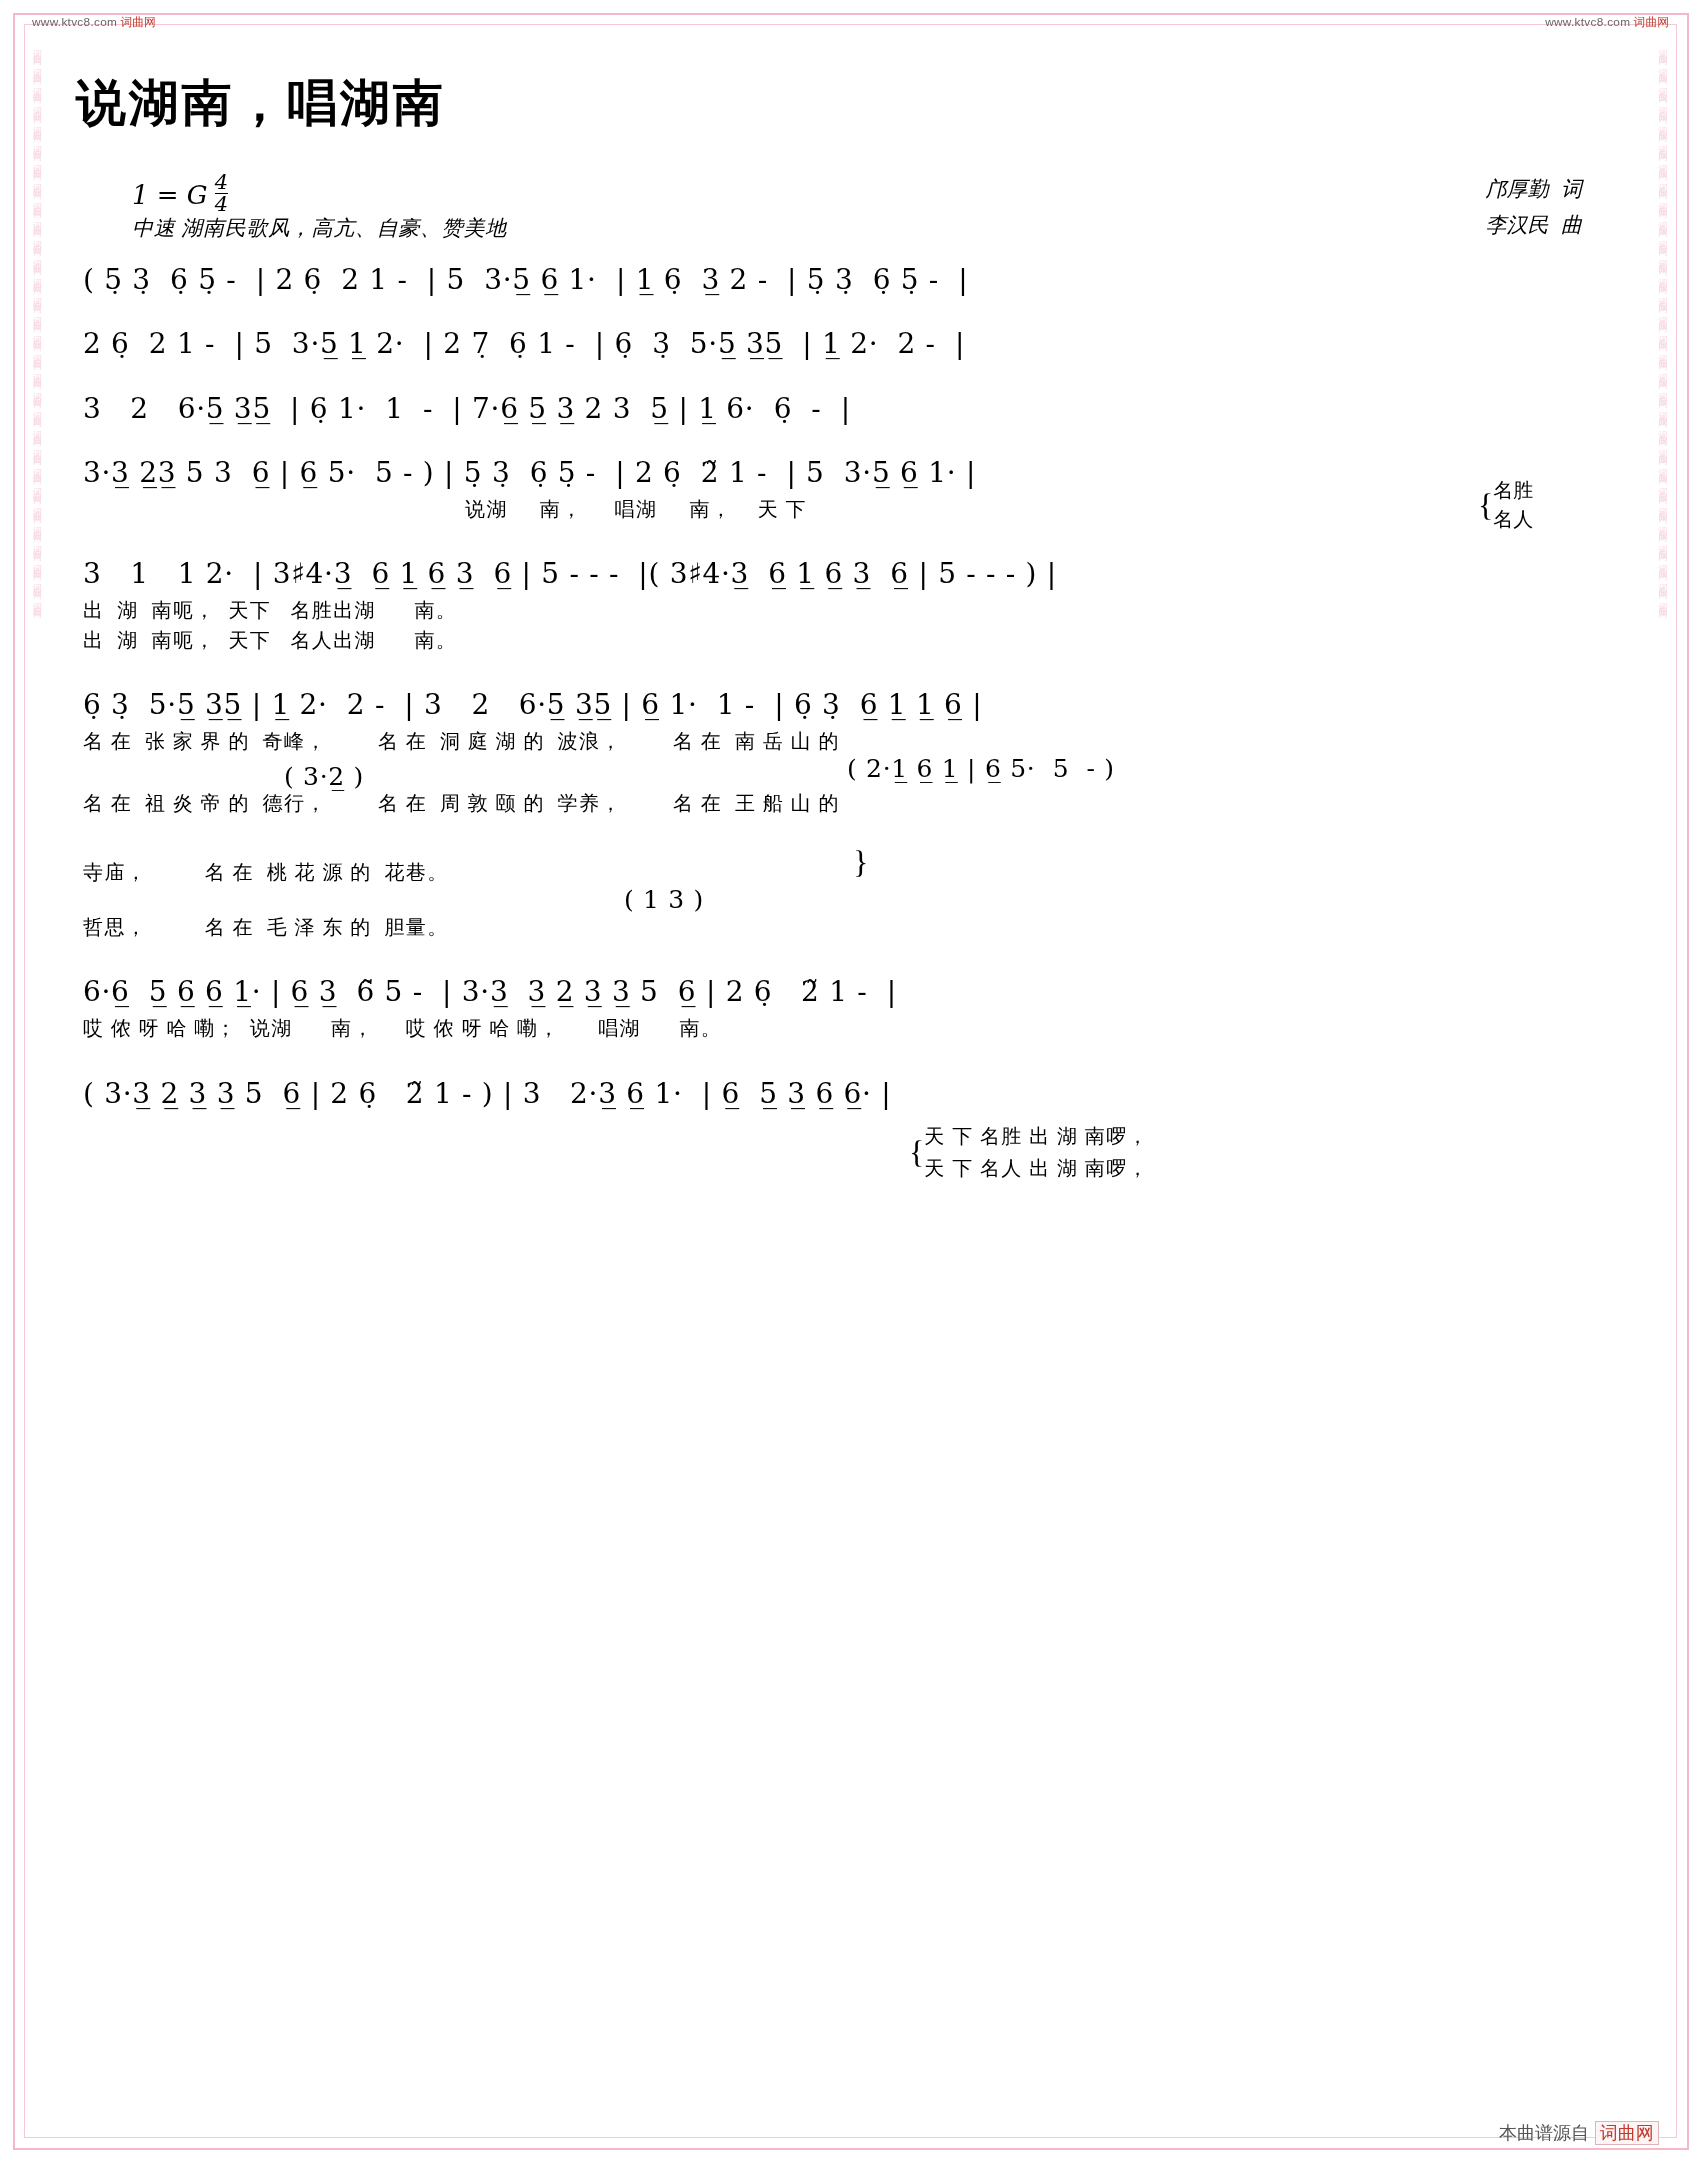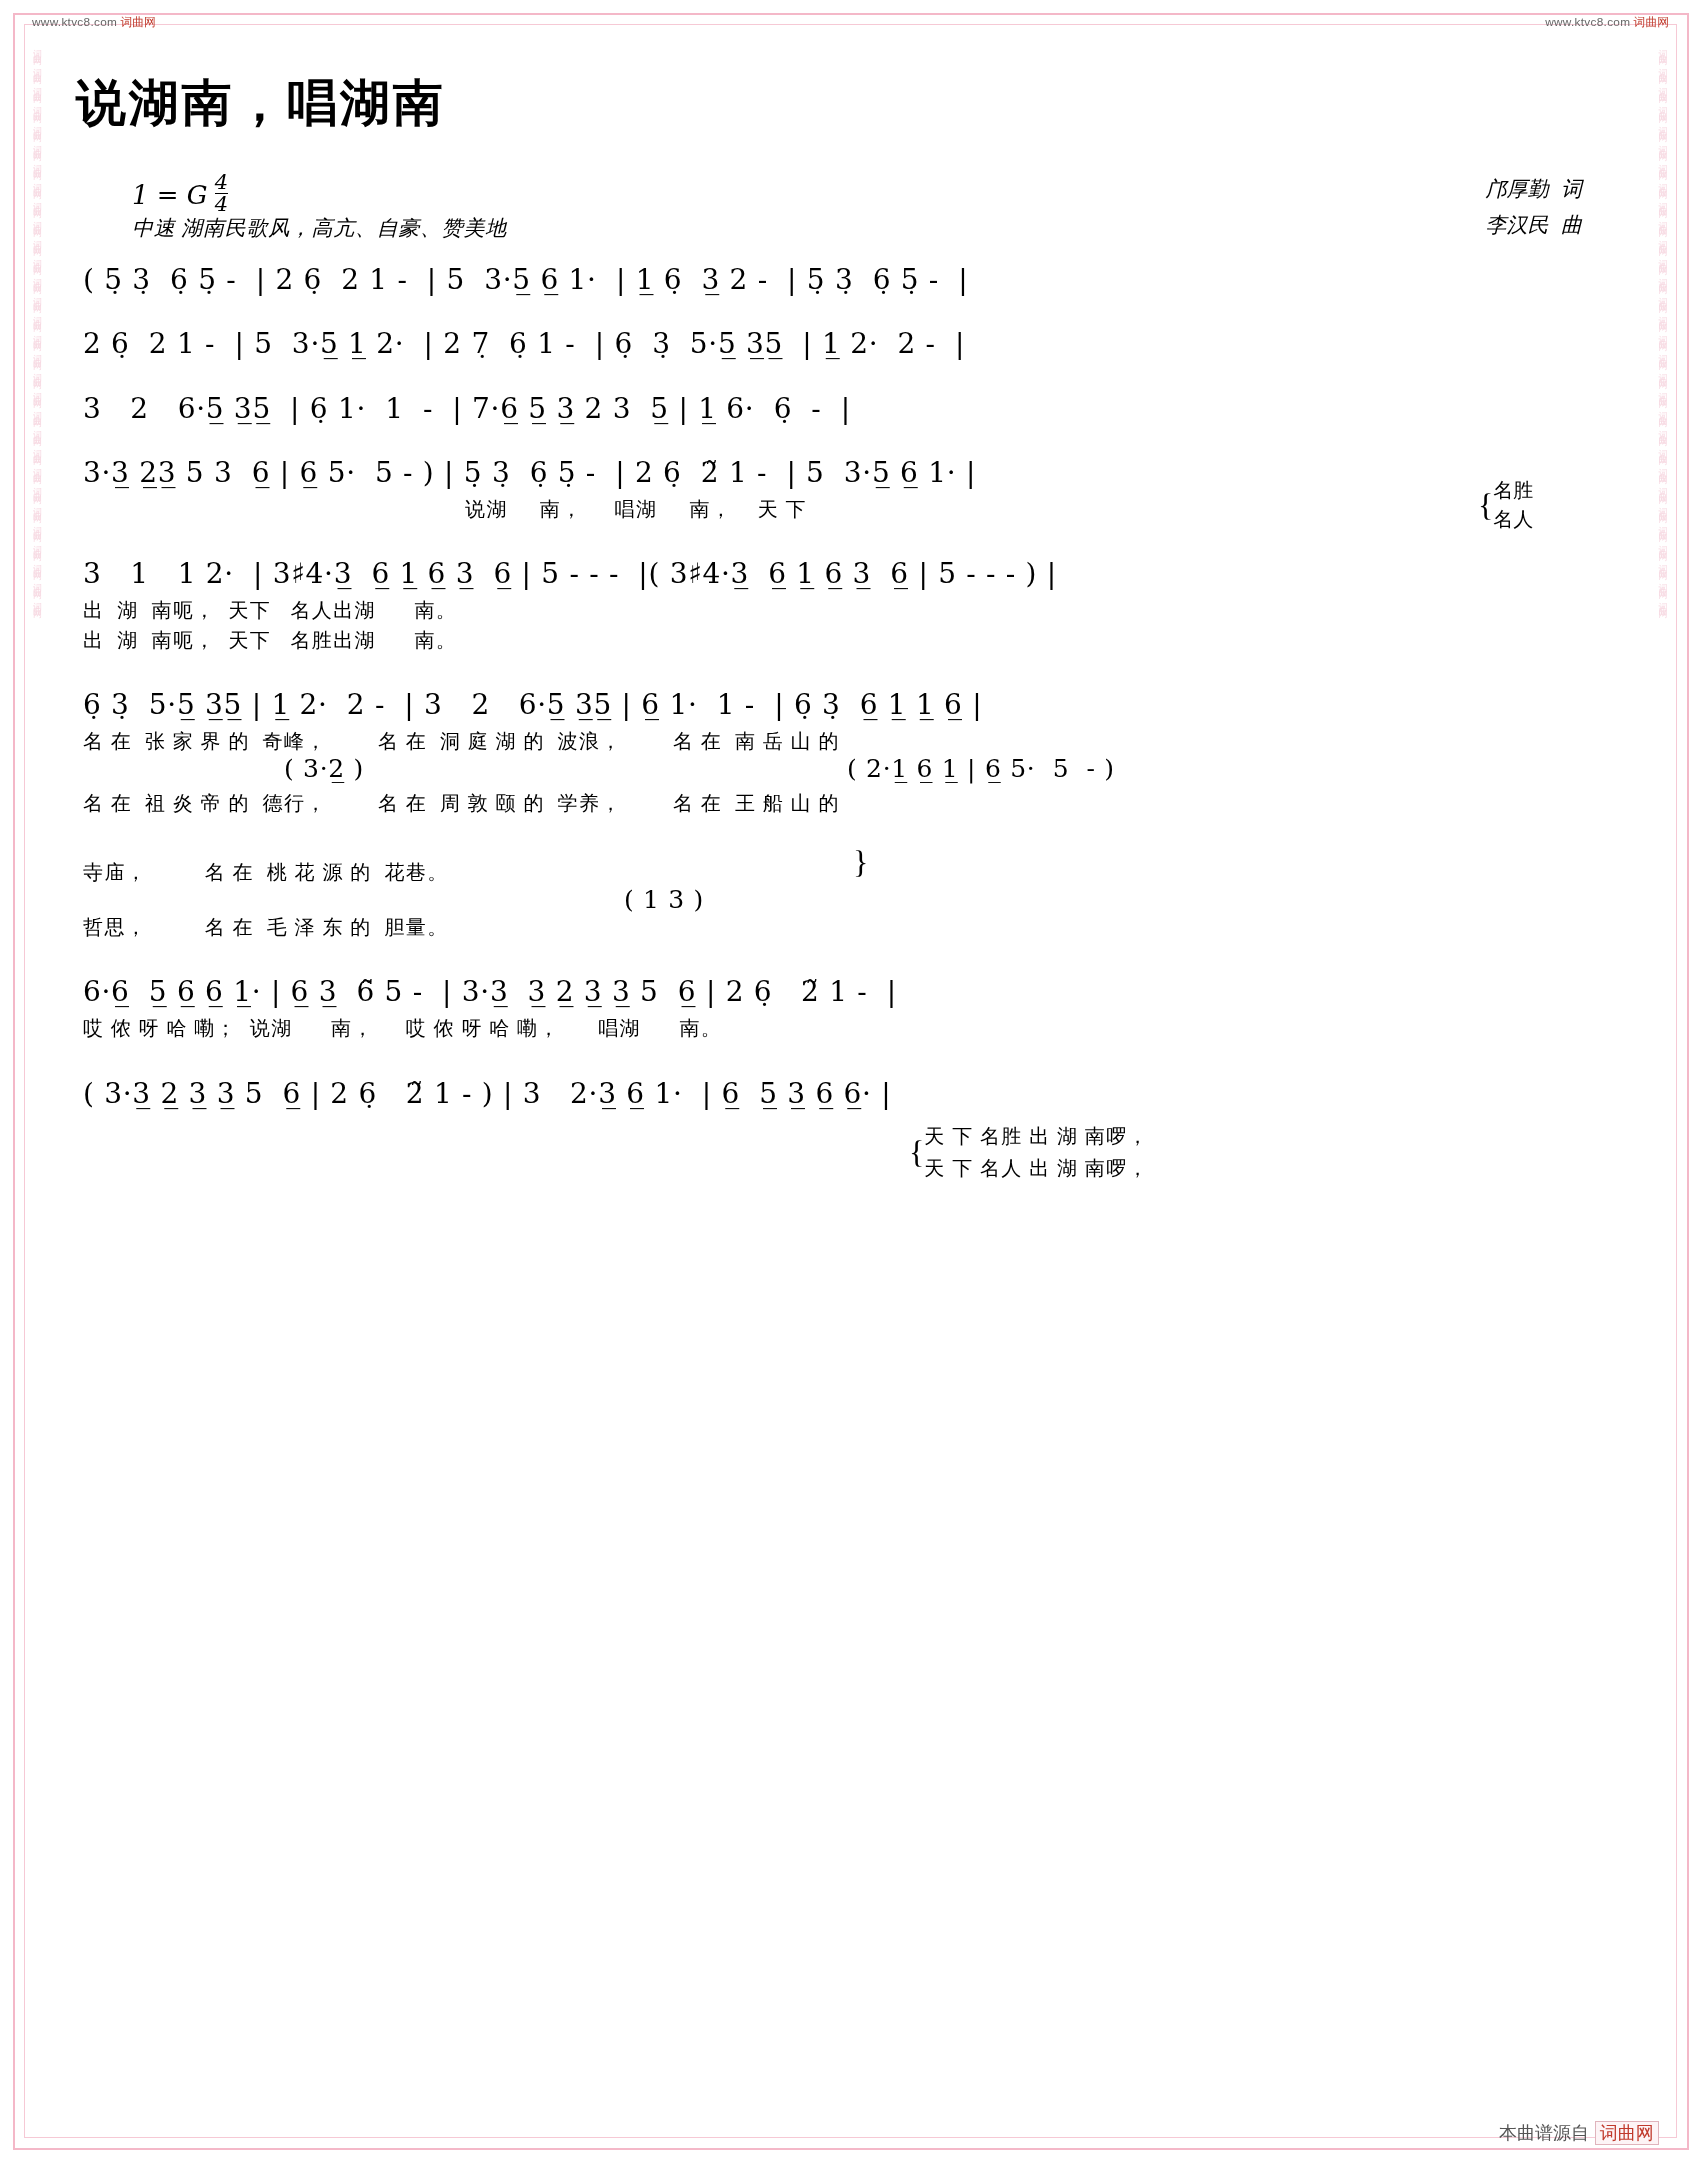--- a/index.html
+++ b/index.html
@@ -227,32 +227,32 @@
           <span style="display:block;">名人</span>
         </span>
       </div>
     </div>
   </div>
   <div class="spacer-lg"></div>
 
   <div class="system">
     <div class="notes">3   1   1 2·  | 3♯4·3̲  6̲ 1̲ 6̲ 3̲  6̲ | 5 - - -  |( 3♯4·3̲  6̲ 1̲ 6̲ 3̲  6̲ | 5 - - - ) |</div>
     <div class="lyric-block">
+      <div class="lyrics">出  湖  南呃，  天下   名胜出湖      南。</div>
       <div class="lyrics">出  湖  南呃，  天下   名人出湖      南。</div>
-      <div class="lyrics">出  湖  南呃，  天下   名胜出湖      南。</div>
     </div>
   </div>
   <div class="spacer-lg"></div>
 
   <div class="system">
     <div class="notes">6̣ 3̣  5·5̲ 3̲5̲ | 1̲ 2·  2 -  | 3   2   6·5̲ 3̲5̲ | 6̲ 1·  1 -  | 6̣ 3̣  6̲ 1̲ 1̲ 6̲ |</div>
     <div class="lyric-block">
       <div class="lyrics">名 在  张 家 界 的  奇峰，        名 在  洞 庭 湖 的  波浪，        名 在  南 岳 山 的</div>
       <div style="position:relative; height:32px;">
-        <div class="notes small" style="position:absolute; left:201px; top:0;">( 3·2̲ )</div>
+        <div class="notes small" style="position:absolute; left:201px; top:8px;">( 3·2̲ )</div>
         <div class="notes small" style="position:absolute; left:764px; top:0;">( 2·1̲ 6̲ 1̲ | 6̲ 5·  5  - )</div>
       </div>
       <div class="lyrics">名 在  祖 炎 帝 的  德行，        名 在  周 敦 颐 的  学养，        名 在  王 船 山 的</div>
     </div>
   </div>
   <div class="spacer-lg"></div>
 
   <div class="system">
     <div class="lyric-block" style="position:relative;">
       <div class="lyrics">寺庙，         名 在  桃 花 源 的  花巷。</div>

